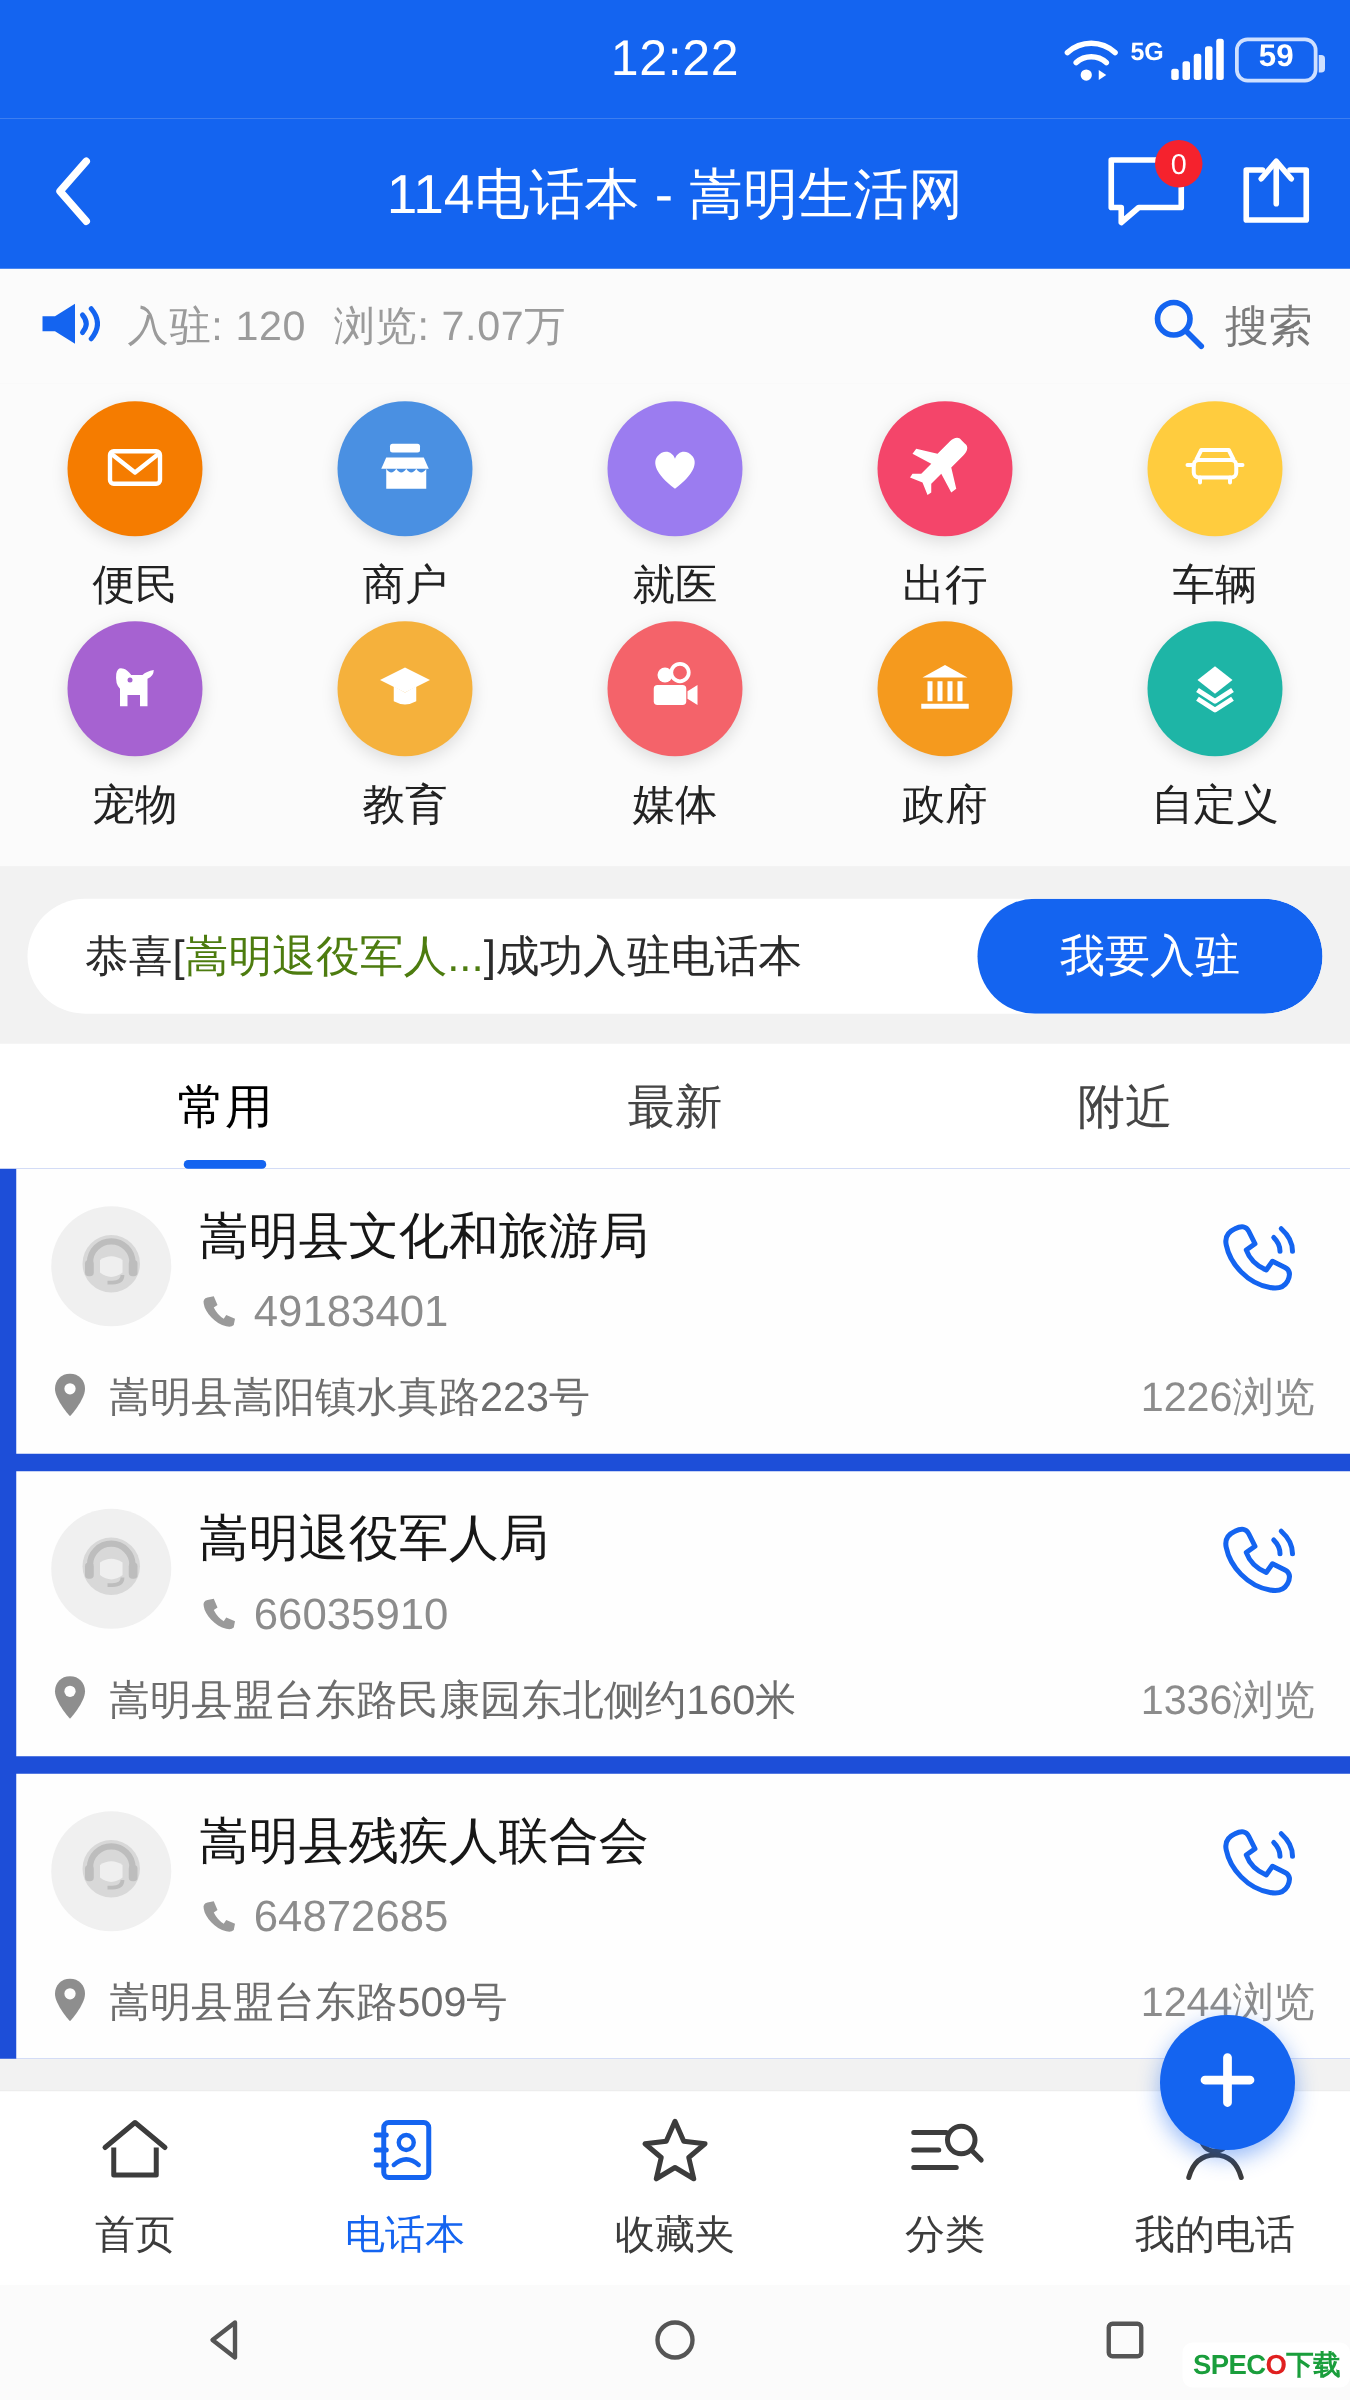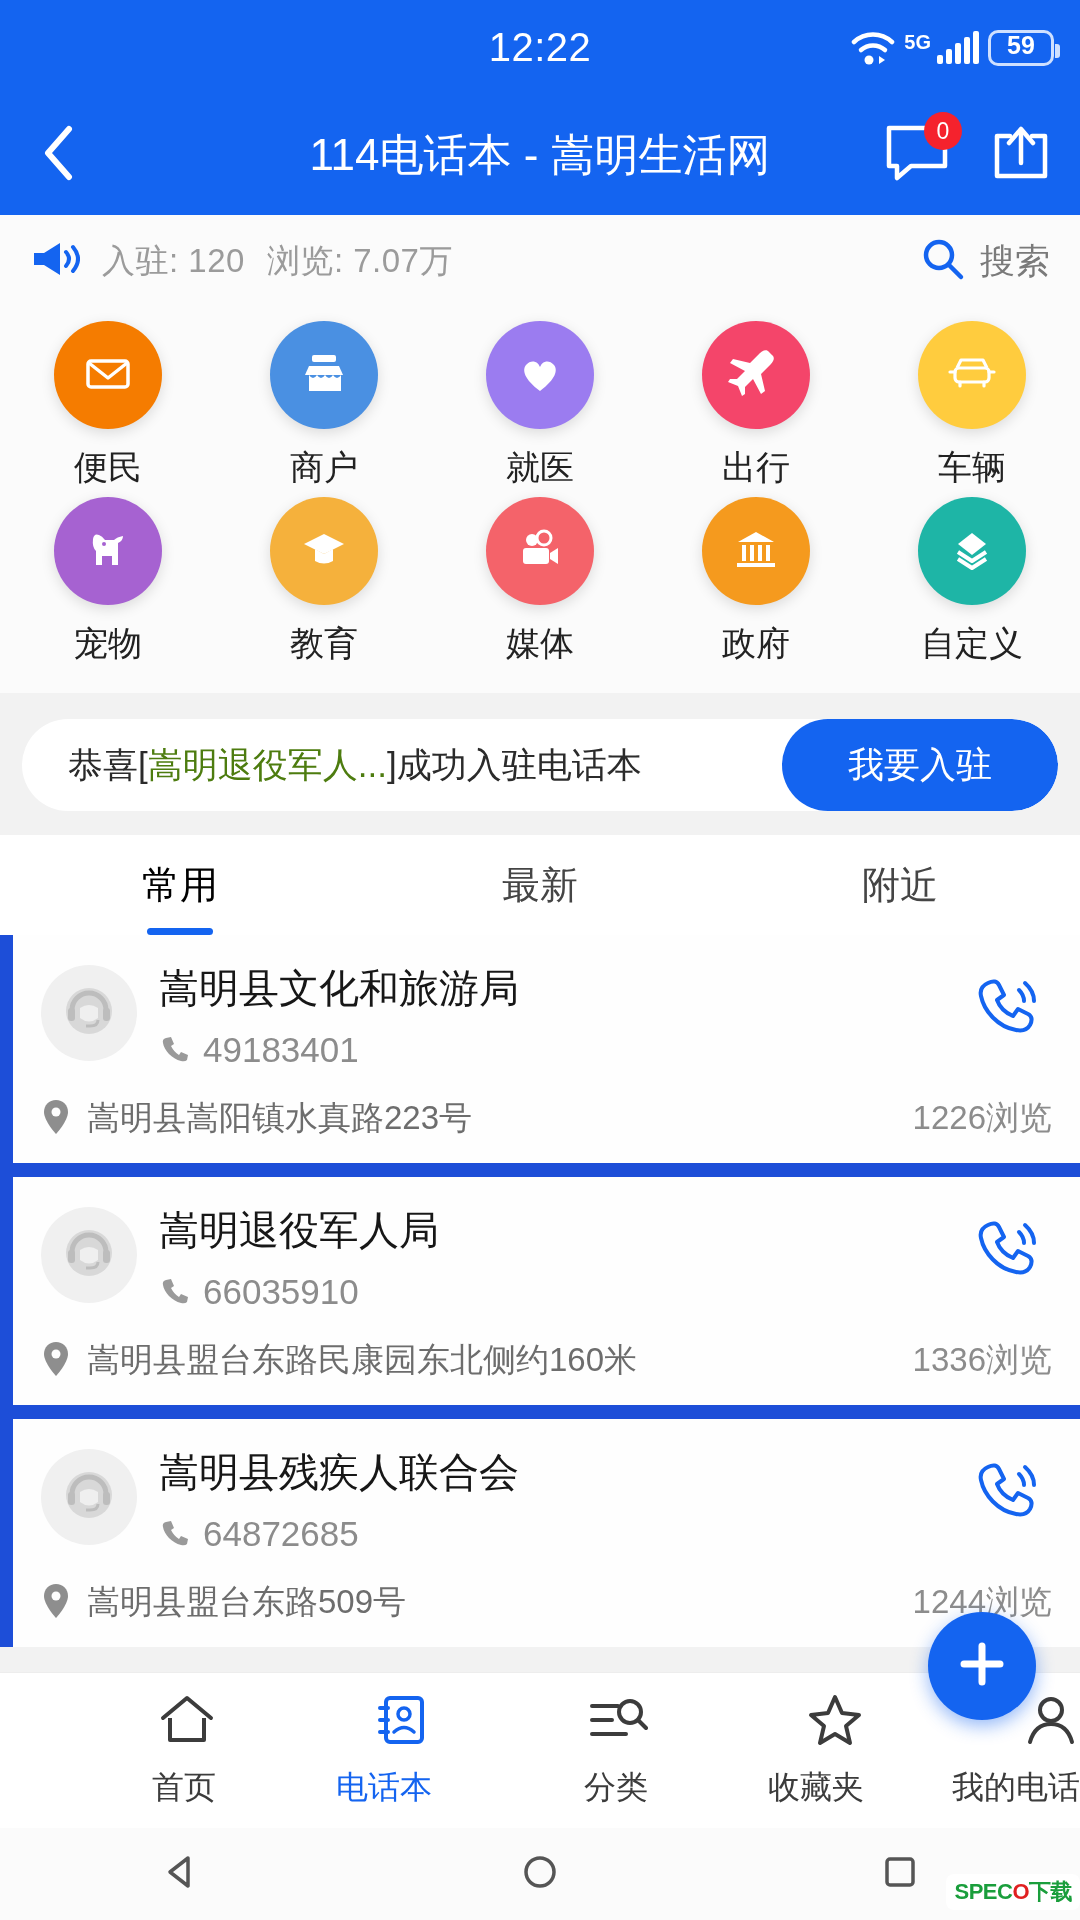--- a/index.html
+++ b/index.html
@@ -228,21 +228,21 @@
     bottom:92px;
     height:156px;
     background:#fff;
     display:flex;
     border-top:1px solid #ededed;
     z-index:20;
   }
   .bnav {
     flex:1;
     display:flex; flex-direction:column;
-    align-items:flex-end; justify-content:center;
+    align-items:center; justify-content:center;
     gap:10px;
     color:#3c3c3c;
     font-size:32px;
   }
   .bnav.active { color:#1464f0; }
 
   
   .sysnav {
     position:absolute;
     left:0; right:0; bottom:0;
@@ -666,35 +666,35 @@
         <rect x="12" y="6" width="36" height="44" rx="4" stroke="#1464f0" stroke-width="4" fill="none"></rect>
         <path d="M6 16 h8 M6 28 h8 M6 40 h8" stroke="#1464f0" stroke-width="4" stroke-linecap="round"></path>
         <circle cx="30" cy="22" r="6" stroke="#1464f0" stroke-width="3.5" fill="none"></circle>
         <path d="M20 40 q10 -9 20 0" stroke="#1464f0" stroke-width="3.5" fill="none" stroke-linecap="round"></path>
       </svg>
     </span>
     <span>电话本</span>
   </div>
   <div class="bnav">
     <span>
+      <svg width="58" height="56" viewBox="0 0 58 56">
+        <path d="M29 5 L36 21 L53 23 L40 34 L44 51 L29 42 L14 51 L18 34 L5 23 L22 21 Z" stroke="#3c3c3c" stroke-width="4" fill="none" stroke-linejoin="round"></path>
+      </svg>
+    </span>
+    <span>收藏夹</span>
+  </div>
+  <div class="bnav">
+    <span>
       <svg width="62" height="56" viewBox="0 0 62 56">
         <path d="M6 14 h26 M6 28 h20 M6 42 h34" stroke="#3c3c3c" stroke-width="4" stroke-linecap="round"></path>
         <circle cx="44" cy="20" r="11" stroke="#3c3c3c" stroke-width="4" fill="none"></circle>
         <path d="M52 28 L60 36" stroke="#3c3c3c" stroke-width="4" stroke-linecap="round"></path>
       </svg>
     </span>
     <span>分类</span>
-  </div>
-  <div class="bnav">
-    <span>
-      <svg width="58" height="56" viewBox="0 0 58 56">
-        <path d="M29 5 L36 21 L53 23 L40 34 L44 51 L29 42 L14 51 L18 34 L5 23 L22 21 Z" stroke="#3c3c3c" stroke-width="4" fill="none" stroke-linejoin="round"></path>
-      </svg>
-    </span>
-    <span>收藏夹</span>
   </div>
   <div class="bnav">
     <span>
       <svg width="58" height="56" viewBox="0 0 58 56">
         <circle cx="29" cy="18" r="11" stroke="#3c3c3c" stroke-width="4" fill="none"></circle>
         <path d="M8 50 q5 -18 21 -18 q16 0 21 18" stroke="#3c3c3c" stroke-width="4" fill="none" stroke-linecap="round"></path>
       </svg>
     </span>
     <span>我的电话</span>
   </div>

